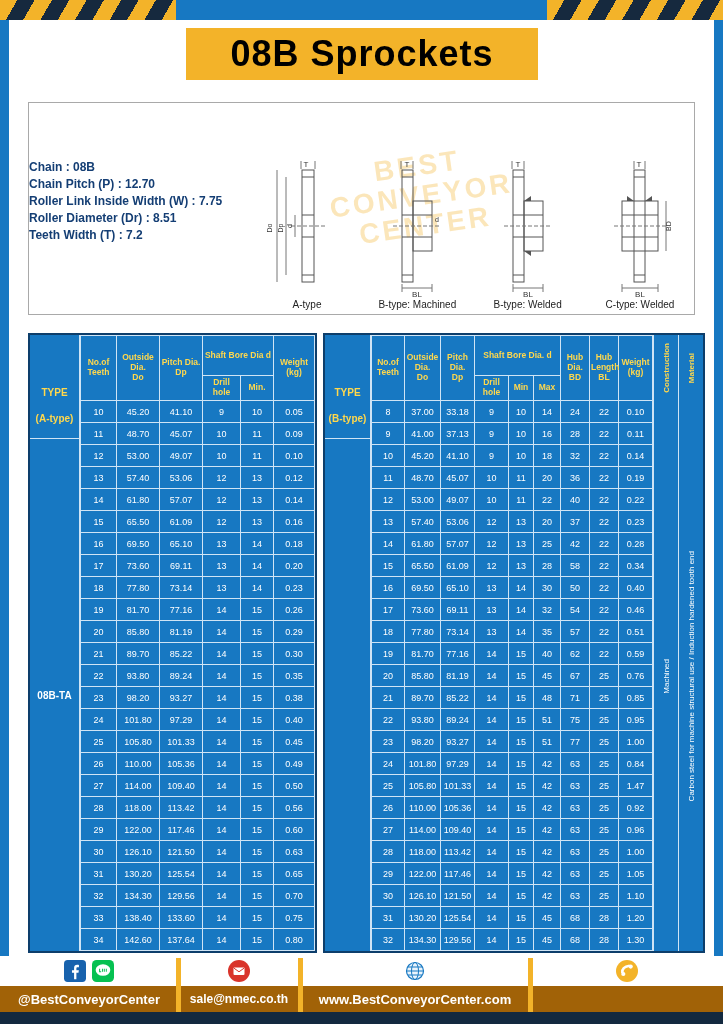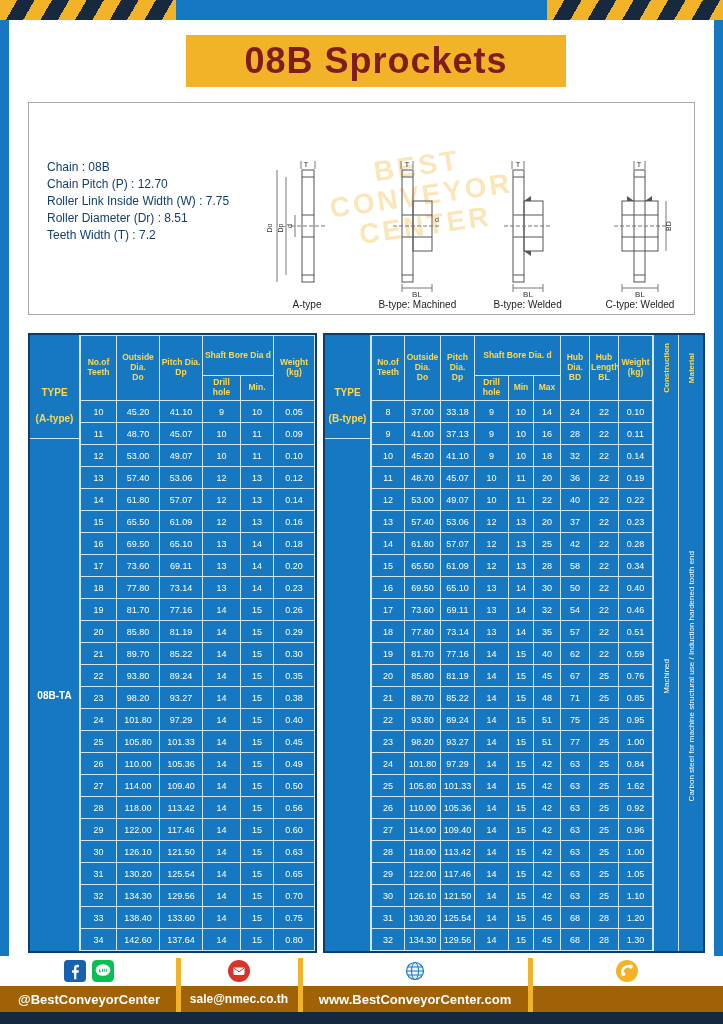--- a/index.html
+++ b/index.html
@@ -9,28 +9,28 @@
 
   
   .top-band { position:absolute; top:0; left:0; width:100%; height:20px; background:#1778c2; z-index:4; }
   .hazard { position:absolute; top:0; height:20px; width:176px;
             background:repeating-linear-gradient(120deg,#f3b329 0 15px,#16293e 15px 30px); }
   .hazard.left { left:0; } .hazard.right { right:0; }
   .side-border { position:absolute; top:20px; bottom:0; width:9px; background:#1778c2; z-index:3; }
   .side-border.left { left:0; } .side-border.right { right:0; }
 
   
-  .title-banner { position:absolute; left:186px; top:35px; width:380px; height:52px;
+  .title-banner { position:absolute; left:186px; top:28px; width:352px; height:52px;
     background:#f3b329; display:flex; align-items:center; justify-content:center;
-    font-size:36px; font-weight:bold; color:#7f1d1d; letter-spacing:1px; }
+    font-size:36px; font-weight:bold; color:#000000; letter-spacing:1px; }
 
   
   .diagram-box { position:absolute; left:28px; top:102px; width:667px; height:213px;
     background:#fff; border:1px solid #a9a9a9; }
-  .specs { position:absolute; left:18px; top:56px; color:#143e74; font-weight:normal;
+  .specs { position:absolute; left:0; top:56px; color:#143e74; font-weight:bold;
     font-size:12px; line-height:17px; white-space:nowrap; z-index:2; }
   .watermark { position:absolute; left:300px; top:48px; transform:rotate(-8deg);
     text-align:center; color:rgba(242,176,40,0.32); font-weight:bold;
     font-size:28px; line-height:30px; letter-spacing:3px; z-index:0; }
   .figures { position:absolute; left:232px; top:6px; right:6px; bottom:4px;
     display:flex; justify-content:space-between; z-index:1; }
   .figure { display:flex; flex-direction:column; align-items:center; justify-content:flex-end; }
   .figure svg { display:block; }
   .figure-label { font-size:10px; color:#222; margin-top:1px; }
   .fig-stroke { stroke:#555; fill:none; }
@@ -671,21 +671,21 @@
             </tr>
             <tr>
               <td>25</td>
               <td>105.80</td>
               <td>101.33</td>
               <td>14</td>
               <td>15</td>
               <td>42</td>
               <td>63</td>
               <td>25</td>
-              <td>1.62</td>
+              <td>1.47</td>
             </tr>
             <tr>
               <td>26</td>
               <td>110.00</td>
               <td>105.36</td>
               <td>14</td>
               <td>15</td>
               <td>42</td>
               <td>63</td>
               <td>25</td>

